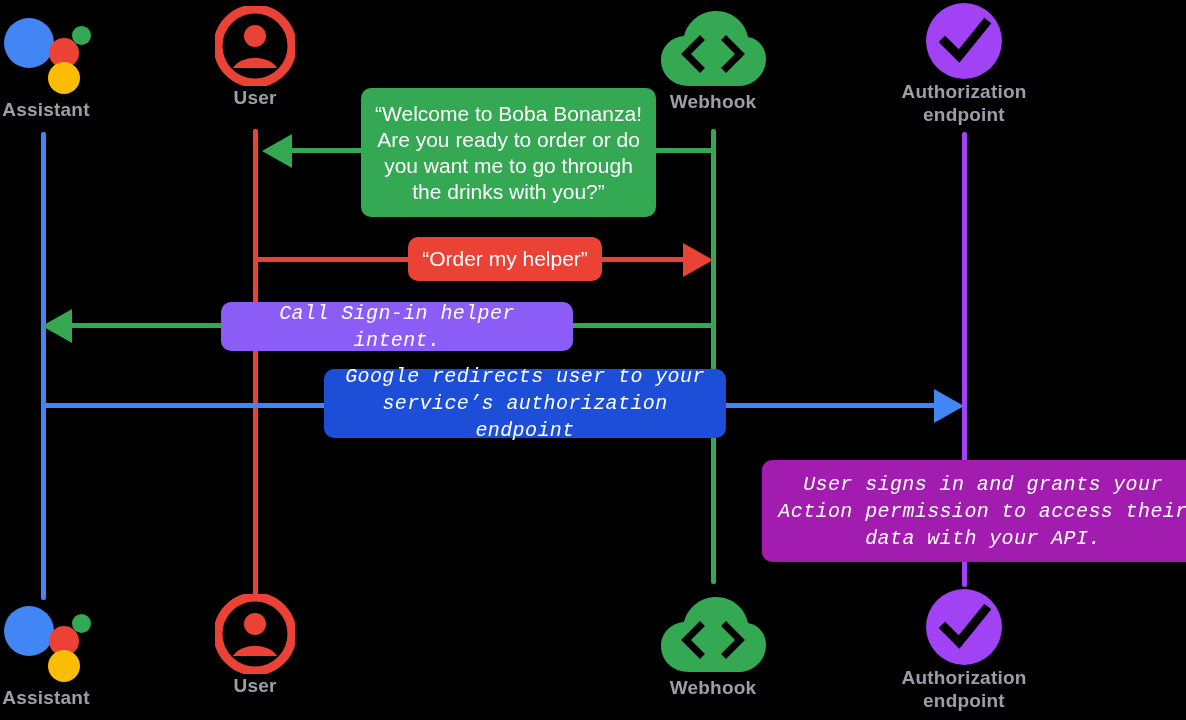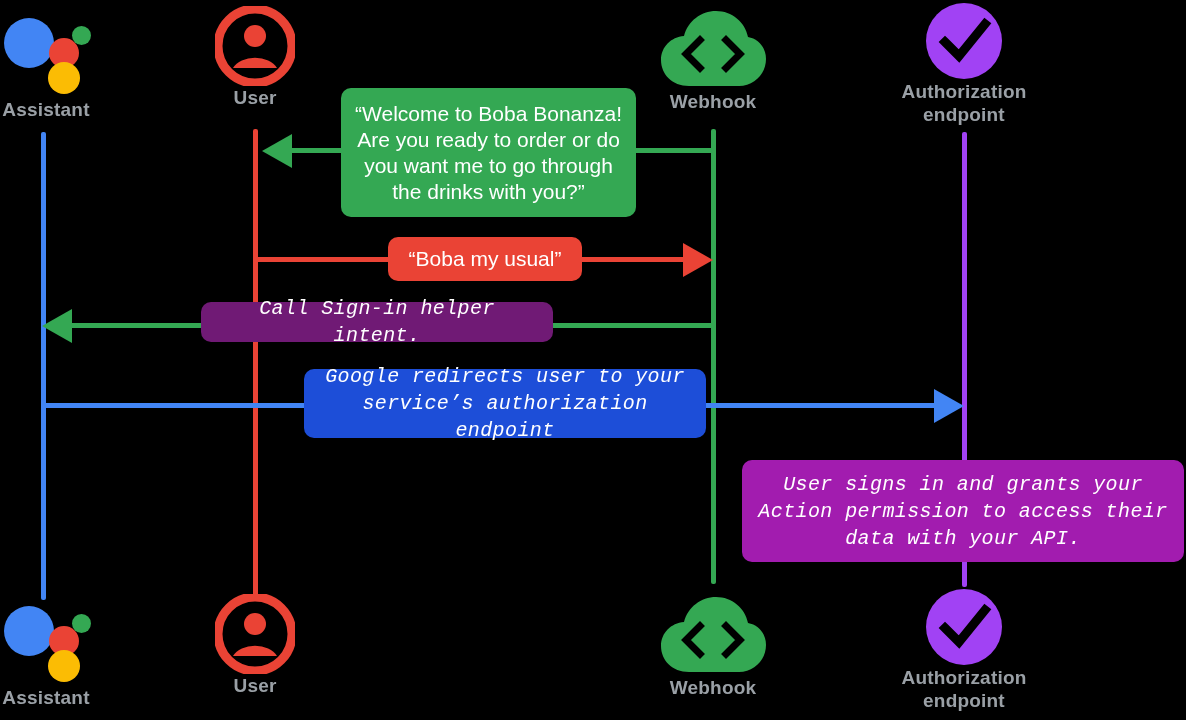--- a/index.html
+++ b/index.html
@@ -68,20 +68,21 @@
   .bubble {
     position: absolute;
     box-sizing: border-box;
     color: #ffffff;
     border-radius: 10px;
     display: flex;
     align-items: center;
     justify-content: center;
     text-align: center;
     z-index: 5;
+    margin-left: 20px;
   }
   .bubble-sans {
     font-family: "Liberation Sans", sans-serif;
     font-size: 21px;
     line-height: 26px;
   }
   .bubble-mono {
     font-family: "Liberation Mono", "DejaVu Sans Mono", monospace;
     font-style: italic;
     font-size: 20px;
@@ -155,25 +156,25 @@
     <div class="actor-label">Authorization
 endpoint</div>
   </div>
 
   <div class="arrow-line" style="left:290px; top:148px; width:424px; background:#34A853;"></div>
   <div class="arrow-head left" style="left:262px; top:134px; border-right:30px solid #34A853;"></div>
   <div class="bubble bubble-sans" style="left:341px; top:88px; width:295px; height:129px; background:#34A853; padding:6px 14px;">“Welcome to Boba Bonanza! Are you ready to order or do you want me to go through the drinks with you?”</div>
 
   <div class="arrow-line" style="left:253px; top:257px; width:432px; background:#EA4335;"></div>
   <div class="arrow-head right" style="left:683px; top:243px; border-left:30px solid #EA4335;"></div>
-  <div class="bubble bubble-sans" style="left:388px; top:237px; width:194px; height:44px; background:#EA4335; padding:4px 10px;">“Boba my usual”</div>
+  <div class="bubble bubble-sans" style="left:388px; top:237px; width:194px; height:44px; background:#EA4335; padding:4px 10px;">“Order my helper”</div>
 
   <div class="arrow-line" style="left:70px; top:323px; width:644px; background:#34A853;"></div>
   <div class="arrow-head left" style="left:42px; top:309px; border-right:30px solid #34A853;"></div>
-  <div class="bubble bubble-mono" style="left:201px; top:302px; width:352px; height:40px; background:#701a75; padding:4px 12px;">Call Sign-in helper intent.</div>
+  <div class="bubble bubble-mono" style="left:201px; top:302px; width:352px; height:49px; background:#8b5cf6; padding:4px 12px;">Call Sign-in helper intent.</div>
 
   <div class="arrow-line" style="left:41px; top:403px; width:895px; background:#4285F4;"></div>
   <div class="arrow-head right" style="left:934px; top:389px; border-left:30px solid #4285F4;"></div>
   <div class="bubble bubble-mono" style="left:304px; top:369px; width:402px; height:69px; background:#1d4ed8; padding:4px 10px;">Google redirects user to your service’s authorization endpoint</div>
 
   <div class="bubble bubble-mono" style="left:742px; top:460px; width:442px; height:102px; background:#a21caf; padding:6px 14px;">User signs in and grants your Action permission to access their data with your API.</div>
 
   <div class="actor" style="left:0px; top:594px; width:92px;">
     <div class="icon-wrap assistant-logo">
       <span class="dot dot-blue"></span>

